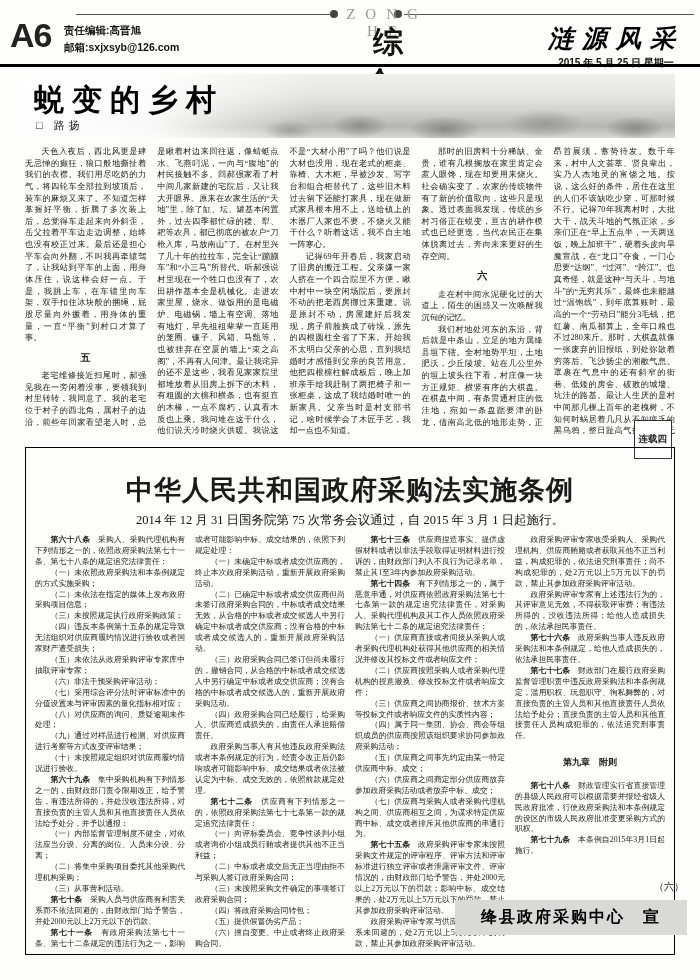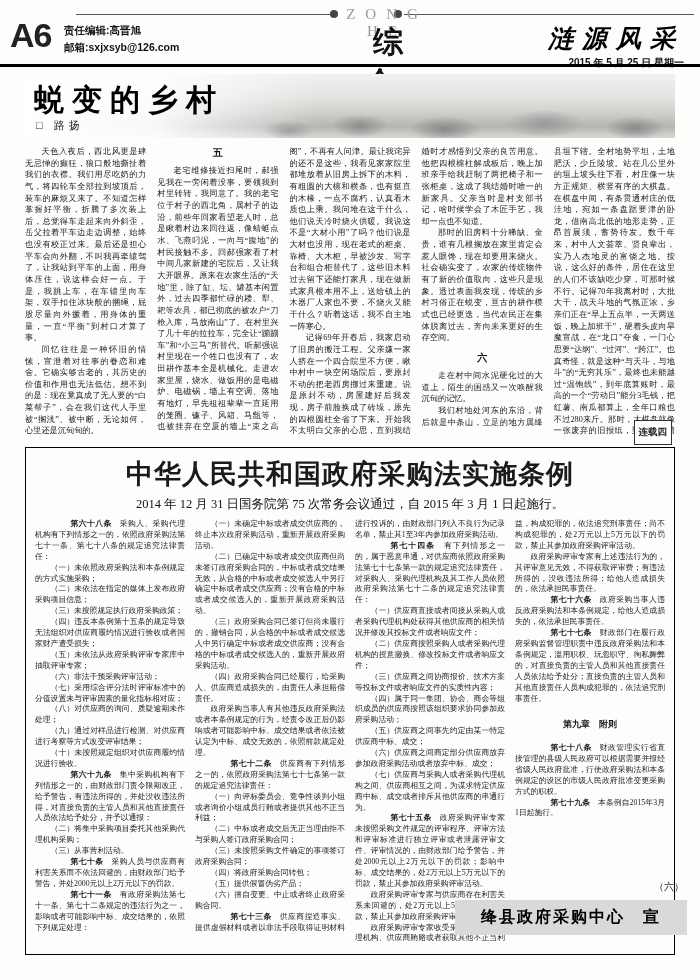--- a/index.html
+++ b/index.html
@@ -12,21 +12,21 @@
   .hdr .rule-r{position:absolute;left:404px;top:14px;width:290px;border-top:1.5px solid #555;}
   .hdr .rule-r::before{content:"";position:absolute;left:-10px;top:-5px;width:8px;height:8px;border-radius:50%;background:#444;}
   .page-id{position:absolute;left:10px;top:16px;font-family:"Liberation Sans",sans-serif;
            font-size:34px;font-weight:bold;letter-spacing:-1px;color:#222;}
   .editor-box{position:absolute;left:64px;top:22px;font-family:"Liberation Sans",sans-serif;
               font-size:10.5px;font-weight:bold;line-height:1.6;color:#111;}
   .sec-pinyin{position:absolute;left:342px;top:6px;width:90px;text-align:center;
               font-family:"Liberation Serif",serif;font-size:15px;letter-spacing:10px;color:#999;}
   .sec-title{position:absolute;left:340px;top:22px;width:96px;text-align:center;
              font-family:"Liberation Sans",sans-serif;font-size:30px;font-weight:bold;letter-spacing:14px;text-indent:14px;color:#111;}
-  .masthead{position:absolute;right:16px;top:22px;text-align:right;}
+  .masthead{position:absolute;right:16px;top:22px;text-align:center;}
   .masthead .paper{font-family:"Liberation Serif",serif;font-style:italic;font-weight:bold;
                    font-size:25px;letter-spacing:9px;color:#000;}
   .masthead .date{font-family:"Liberation Sans",sans-serif;font-size:10px;font-weight:bold;margin-top:1px;color:#111;}
   .hdr .thick{position:absolute;left:0;top:64px;width:700px;border-top:3px solid #000;}
   
   .banner{position:absolute;left:25px;top:74px;width:650px;height:64px;
     background:
       radial-gradient(28px 12px at 335px 52px,#8e8e8e 0%,rgba(142,142,142,0) 100%),
       radial-gradient(36px 13px at 420px 55px,#898989 0%,rgba(137,137,137,0) 100%),
       radial-gradient(40px 14px at 520px 50px,#9a9a9a 0%,rgba(154,154,154,0) 100%),
@@ -38,31 +38,31 @@
                font-size:30px;font-weight:bold;letter-spacing:8px;color:#000;}
   .essay-author{position:absolute;left:36px;top:118px;font-family:"Liberation Sans",sans-serif;
                 font-size:11px;letter-spacing:4px;color:#222;}
   .essay-body{position:absolute;left:25px;top:146px;width:650px;height:292px;
               column-count:5;column-gap:11px;overflow:hidden;
               font-size:8.2px;line-height:1.42;text-align:justify;}
   .essay-body p{margin:0;text-indent:2em;}
   .essay-body p.sec{font-family:"Liberation Sans",sans-serif;text-indent:0;text-align:center;
                     font-weight:bold;font-size:10px;margin:7px 0 5px 0;}
   .serial{position:absolute;right:28px;top:420px;font-family:"Liberation Sans",sans-serif;
-          font-size:9.5px;font-weight:bold;border:1px solid #333;padding:5px 4px;background:#fff;text-align:center;}
+          font-size:9.5px;font-weight:bold;border:1px solid #333;padding:12px 4px;background:#fff;text-align:center;}
   
   .reg{position:absolute;left:25px;top:447px;width:650px;height:508px;border:1.5px solid #000;
-       box-sizing:border-box;padding:6px 9px;}
+       box-sizing:border-box;padding:22px 9px;}
   .reg-title{text-align:center;font-family:"Liberation Sans",sans-serif;font-size:27px;
              font-weight:bold;letter-spacing:1px;margin-top:2px;}
   .reg-sub{text-align:center;font-size:12.5px;margin-top:4px;color:#111;}
   .reg-body{position:relative;margin-top:6px;height:436px;column-count:4;column-gap:10px;
             column-fill:auto;overflow:hidden;font-size:7.8px;line-height:1.4;text-align:justify;}
   .reg-body p{margin:0;text-indent:2em;}
-  .reg-body p b{font-family:"Liberation Sans",sans-serif;margin-left:20px;}
+  .reg-body p b{font-family:"Liberation Sans",sans-serif;}
   .reg-body p.chap{font-family:"Liberation Sans",sans-serif;font-weight:bold;text-indent:0;
                    text-align:center;font-size:9px;margin:14px 0 12px 0;}
   .part-marker{position:absolute;right:16px;top:880px;font-size:10px;color:#222;}
   .credit{position:absolute;right:13px;top:900px;background:#d9d9d7;color:#000;
           font-family:"Liberation Sans",sans-serif;font-size:16px;font-weight:bold;
           letter-spacing:2px;padding:7px 26px;}
 </style>
 </head>
 <body>
 
@@ -83,21 +83,20 @@
       <div class="date">2015 年 5 月 25 日  星期一</div>
     </div>
     <div class="thick"></div>
   </div>
 
   <div class="banner"></div>
   <div class="essay-title">蜕变的乡村</div>
   <div class="essay-author">□ 路扬</div>
   <div class="essay-body" id="essay-body">
       <p>天色入夜后，西北风更是肆无忌惮的癫狂，狼口般地撕扯着我们的衣襟。我们用尽吃奶的力气，将四轮车全部拉到坡顶后，装车的麻烦又来了。不知道怎样掌握好平衡，折腾了多次装上后，总觉得车走起来向外斜歪，岳父拉着平车边走边调整，始终也没有校正过来。最后还是担心平车会向外翻，不叫我再牵辕驾了，让我站到平车的上面，用身体压住，说这样会好一点。于是，我跳上车，在车辕里向车架，双手扣住冰块般的捆绳，屁股尽量向外撅着，用身体的重量，一直“平衡”到村口才算了事。</p>
-      <p>回忆往往是一种怀旧的情愫，宣泄着对往事的眷恋和难舍。它确实够古老的，其历史的价值和作用也无法低估。想不到的是：现在竟真成了无人要的“白菜帮子”，会在我们这代人手里被“搁浅”、被中断，无论如何，心里还是沉甸甸的。</p>
       <p class="sec">五</p>
       <p>老宅维修接近扫尾时，郝强见我在一旁闲着没事，要领我到村里转转，我同意了。我的老宅位于村子的西北角，属村子的边沿，前些年回家看望老人时，总是瞅着村边来回往返，像蜻蜓点水、飞燕叼泥，一向与“腹地”的村民接触不多。回郝强家看了村中间几家新建的宅院后，又让我大开眼界。原来在农家生活的“天地”里，除了缸、坛、罐基本闲置外，过去四季都忙碌的耧、犁、耙等农具，都已彻底的被农户“刀枪入库，马放南山”了。在村里兴了几十年的拉拉车，完全让“蹦蹦车”和“小三马”所替代。听郝强说村里现在一个牲口也没有了，农田耕作基本全是机械化。走进农家里屋，烧水、做饭用的是电磁炉、电磁锅，墙上有空调、落地有地灯，早先祖祖辈辈一直延用的笼圈、镰子、风箱、马甑等，也被挂弃在空厦的墙上“束之高阁”，不再有人问津。最让我诧异的还不是这些，我看见家家院里都堆放着从旧房上拆下的木料，有粗圆的大檩和横条，也有挺直的木椽，一点不腐朽，认真看木质也上乘。我问堆在这干什么，他们说天冷时烧火供暖。我说这不是“大材小用”了吗？他们说是大材也没用，现在老式的柜桌、靠椅、大木柜，早被沙发、写字台和组合柜替代了，这些旧木料过去留下还能打家具，现在做新式家具根本用不上，送给镇上的木器厂人家也不要，不烧火又能干什么？听着这话，我不自主地一阵寒心。</p>
       <p>记得69年开春后，我家启动了旧房的搬迁工程。父亲嫌一家人挤在一个四合院里不方便，瞅中村中一块空闲场院后，要原封不动的把老西房挪过来重建。说是原封不动，房屋建好后我发现，房子前脸换成了砖垛，原先的四根圆柱全省了下来。开始我不太明白父亲的心思，直到我结婚时才感悟到父亲的良苦用意。他把四根檩柱解成板后，晚上加班亲手给我赶制了两把椅子和一张柜桌，这成了我结婚时唯一的新家具。父亲当时是村支部书记，啥时候学会了木匠手艺，我却一点也不知道。</p>
       <p>那时的旧房料十分稀缺、金贵，谁有几根搁放在家里肯定会惹人眼馋，现在却要用来烧火。社会确实变了，农家的传统物件有了新的价值取向，这些只是现象。透过表面我发现，传统的乡村习俗正在蜕变，亘古的耕作模式也已经更迭，当代农民正在集体脱离过去，奔向未来更好的生存空间。</p>
       <p class="sec">六</p>
       <p>走在村中间水泥硬化过的大道上，陌生的困惑又一次唤醒我沉甸的记忆。</p>
       <p>我们村地处河东的东沿，背后就是中条山，立足的地方属绛县垣下辖。全村地势平坦，土地肥沃，少丘陵坡。站在几公里外的垣上坡头往下看，村庄像一块方正规矩、横竖有序的大棋盘。在棋盘中间，有条贯通村庄的低洼地，宛如一条盘踞要津的卧龙，借南高北低的地形走势，正昂首展须，蓄势待发。数千年来，村中人文荟萃、贤良辈出，实乃人杰地灵的富饶之地。按说，这么好的条件，居住在这里的人们不该缺吃少穿，可那时候不行。记得70年我离村时，大批大干，战天斗地的气氛正浓，乡亲们正在“早上五点半，一天两送饭，晚上加班干”，硬着头皮向旱魔宣战，在“龙口”夺食，一门心思要“达纲”、“过河”、“跨江”。也真奇怪，就是这种“与天斗，与地斗”的“无穷其乐”，最终也未能越过“温饱线”，到年底算账时，最高的一个“劳动日”能分3毛钱，把红薯、南瓜都算上，全年口粮也不过280来斤。那时，大棋盘就像一张废弃的旧报纸，到处弥散着穷落后、飞沙扬尘的潮敝气息。罩裹在气息中的还有斜窄的街巷、低矮的房舍、破败的城墙、坑洼的路基。最让人生厌的是村中间那几棵上百年的老槐树，不知何时蜗居着几只从不知疲乏的黑乌鸦，整日趾高气扬、倦若无人的“呱呱”乱叫，让饥饿的乡亲们平添出更多的烦躁来。</p>
     </div>
   <div class="serial">连载四</div>
 
@@ -110,20 +109,21 @@
         <p>（二）未依法在指定的媒体上发布政府采购项目信息；</p>
         <p>（三）未按照规定执行政府采购政策；</p>
         <p>（四）违反本条例第十五条的规定导致无法组织对供应商履约情况进行验收或者国家财产遭受损失；</p>
         <p>（五）未依法从政府采购评审专家库中抽取评审专家；</p>
         <p>（六）非法干预采购评审活动；</p>
         <p>（七）采用综合评分法时评审标准中的分值设置未与评审因素的量化指标相对应；</p>
         <p>（八）对供应商的询问、质疑逾期未作处理；</p>
         <p>（九）通过对样品进行检测、对供应商进行考察等方式改变评审结果；</p>
         <p>（十）未按照规定组织对供应商履约情况进行验收。</p>
         <p><b>第六十九条　</b>集中采购机构有下列情形之一的，由财政部门责令限期改正，给予警告，有违法所得的，并处没收违法所得，对直接负责的主管人员和其他直接责任人员依法给予处分，并予以通报：</p>
+        <p>（一）内部监督管理制度不健全，对依法应当分设、分离的岗位、人员未分设、分离；</p>
         <p>（二）将集中采购项目委托其他采购代理机构采购；</p>
         <p>（三）从事营利活动。</p>
         <p><b>第七十条　</b>采购人员与供应商有利害关系而不依法回避的，由财政部门给予警告，并处2000元以上2万元以下的罚款。</p>
         <p><b>第七十一条　</b>有政府采购法第七十一条、第七十二条规定的违法行为之一，影响或者可能影响中标、成交结果的，依照下列规定处理：</p>
         <p>（一）未确定中标或者成交供应商的，终止本次政府采购活动，重新开展政府采购活动。</p>
         <p>（二）已确定中标或者成交供应商但尚未签订政府采购合同的，中标或者成交结果无效，从合格的中标或者成交候选人中另行确定中标或者成交供应商；没有合格的中标或者成交候选人的，重新开展政府采购活动。</p>
         <p>（三）政府采购合同已签订但尚未履行的，撤销合同，从合格的中标或者成交候选人中另行确定中标或者成交供应商；没有合格的中标或者成交候选人的，重新开展政府采购活动。</p>
         <p>（四）政府采购合同已经履行，给采购人、供应商造成损失的，由责任人承担赔偿责任。</p>
         <p>政府采购当事人有其他违反政府采购法或者本条例规定的行为，经责令改正后仍影响或者可能影响中标、成交结果或者依法被认定为中标、成交无效的，依照前款规定处理。</p>
         <p><b>第七十二条　</b>供应商有下列情形之一的，依照政府采购法第七十七条第一款的规定追究法律责任：</p>

